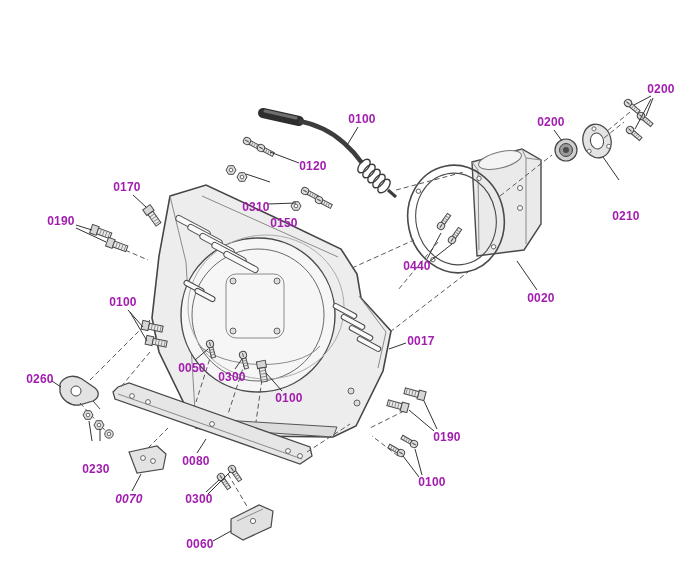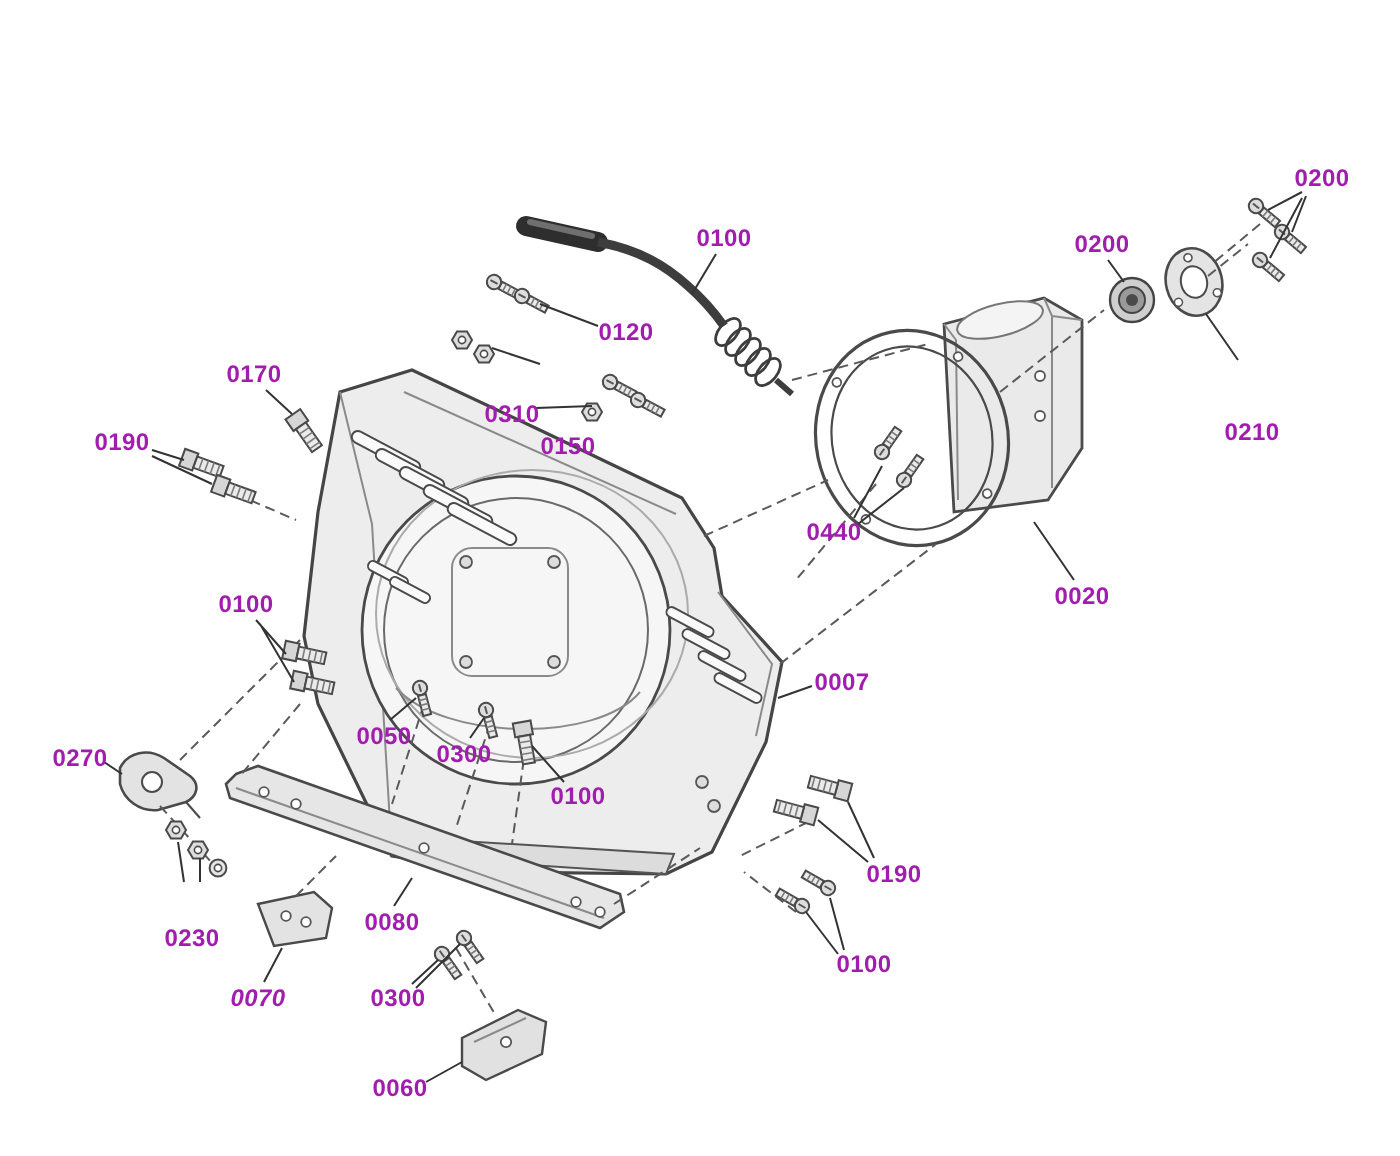--- a/index.html
+++ b/index.html
@@ -248,24 +248,24 @@
   <span class="callout" style="left: 551px; top: 122px;">0200</span>
   <span class="callout" style="left: 313px; top: 166px;">0120</span>
   <span class="callout" style="left: 284px; top: 185px; margin-top: 38px;">0150</span>
   <span class="callout" style="left: 127px; top: 187px;">0170</span>
   <span class="callout" style="left: 626px; top: 188px; margin-top: 28px;">0210</span>
   <span class="callout" style="left: 256px; top: 207px;">0310</span>
   <span class="callout" style="left: 61px; top: 221px;">0190</span>
   <span class="callout" style="left: 417px; top: 266px;">0440</span>
   <span class="callout" style="left: 541px; top: 298px;">0020</span>
   <span class="callout" style="left: 123px; top: 302px;">0100</span>
-  <span class="callout" style="left: 421px; top: 341px;">0007</span>
+  <span class="callout" style="left: 421px; top: 341px;">0017</span>
   <span class="callout" style="left: 192px; top: 368px;">0050</span>
   <span class="callout" style="left: 232px; top: 377px;">0300</span>
-  <span class="callout" style="left: 40px; top: 379px;">0270</span>
+  <span class="callout" style="left: 40px; top: 379px;">0260</span>
   <span class="callout" style="left: 289px; top: 398px;">0100</span>
   <span class="callout" style="left: 447px; top: 437px;">0190</span>
   <span class="callout" style="left: 96px; top: 449px; margin-top: 20px;">0230</span>
   <span class="callout" style="left: 196px; top: 461px;">0080</span>
   <span class="callout" style="left: 432px; top: 482px;">0100</span>
   <span class="callout" style="left: 129px; top: 499px; font-style: italic;">0070</span>
   <span class="callout" style="left: 199px; top: 499px;">0300</span>
   <span class="callout" style="left: 200px; top: 544px;">0060</span>
 </div>
 

